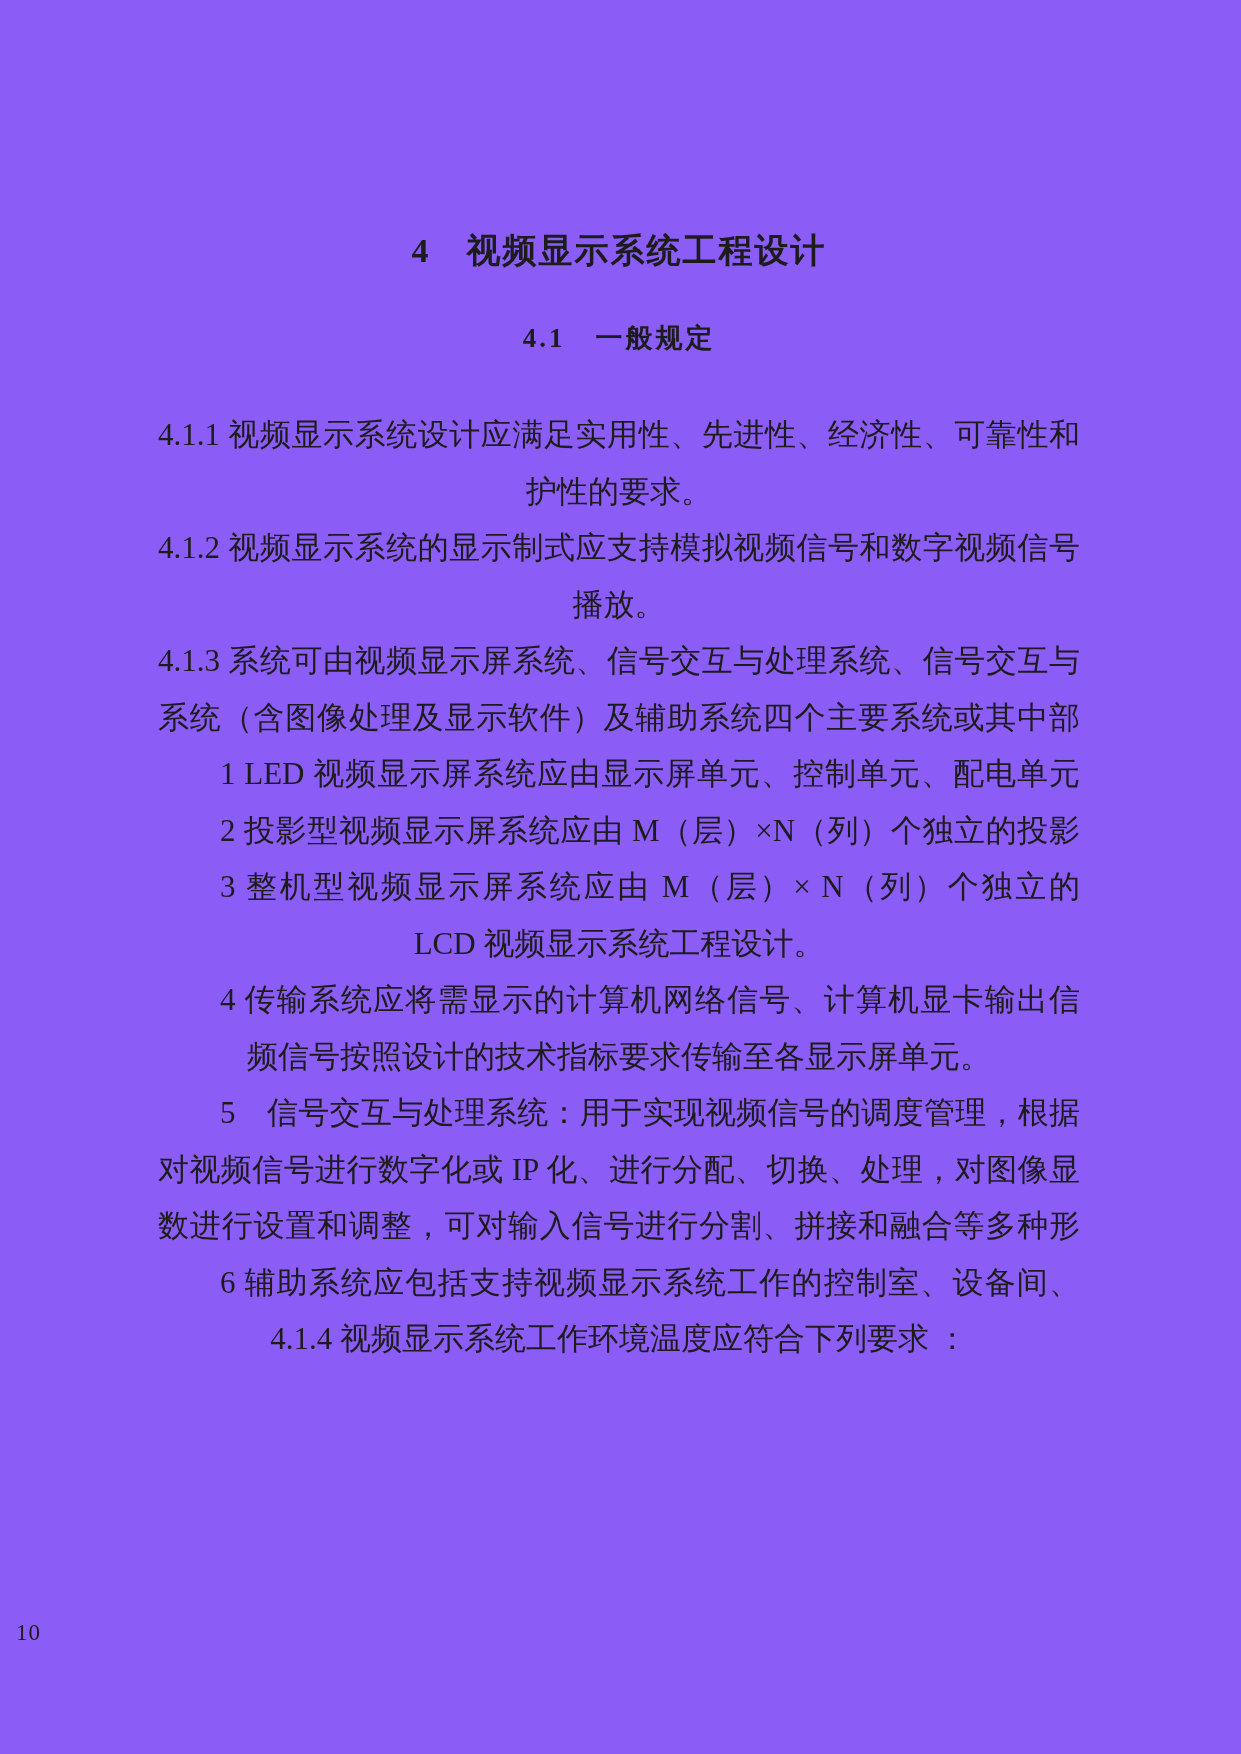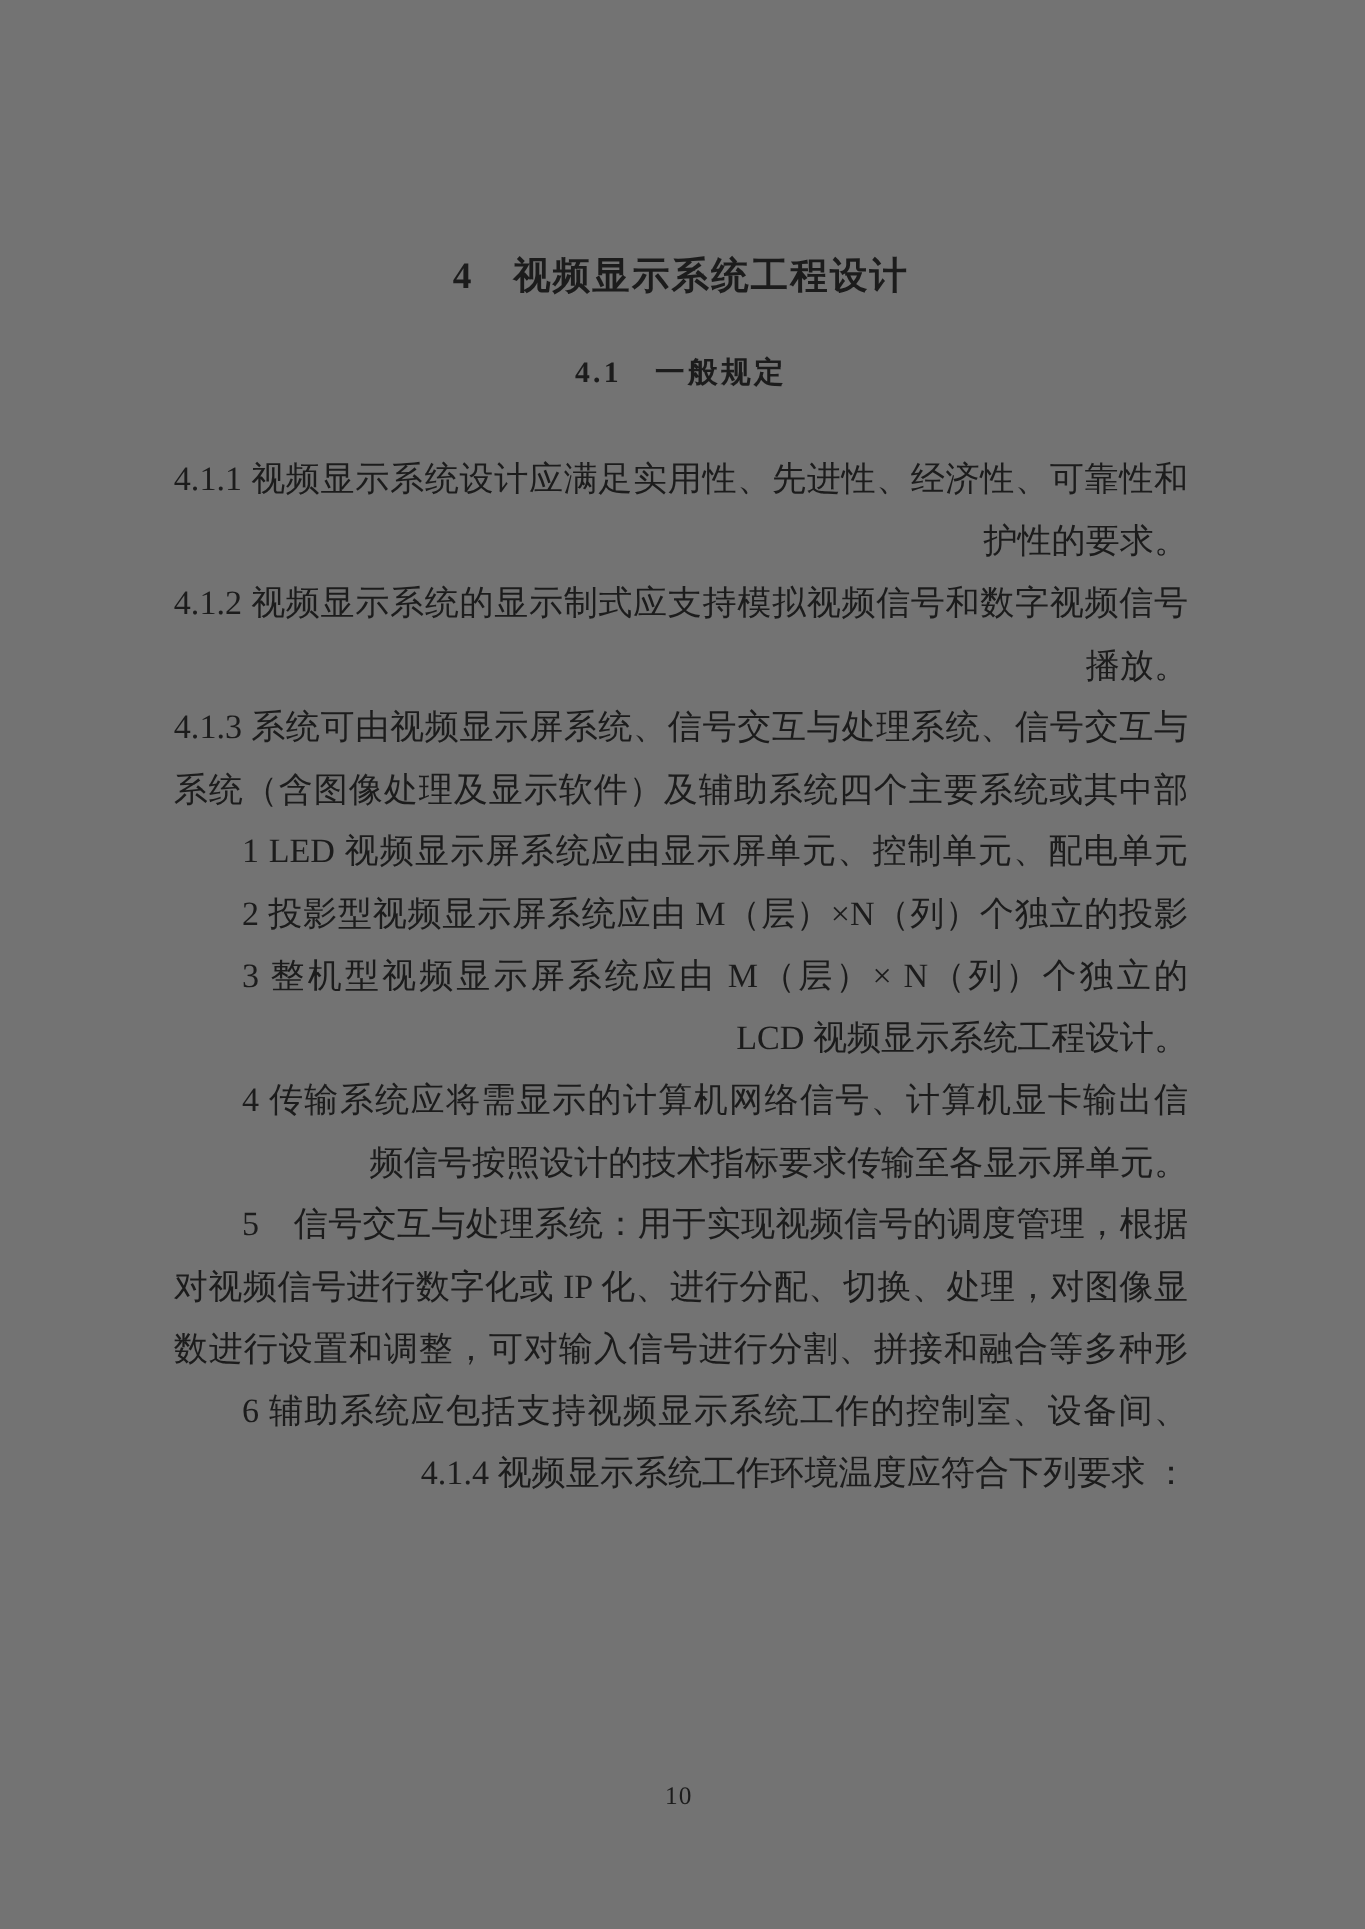--- a/index.html
+++ b/index.html
@@ -5,21 +5,21 @@
   html, body {
     margin: 0;
     padding: 0;
     background: #888;
   }
   .page {
     position: relative;
     width: 1241px;
     height: 1754px;
     margin: 0 auto;
-    background: #737373;
+    background: #8b5cf6;
     font-family: "Liberation Serif", "DejaVu Serif", serif;
     color: #1c1c1c;
     overflow: hidden;
   }
   .chapter-title {
     position: absolute;
     top: 228px;
     left: 158px;
     width: 922px;
     text-align: center;
@@ -44,37 +44,36 @@
     top: 407px;
     left: 158px;
     width: 922px;
     font-size: 31px;
   }
   .ln {
     box-sizing: border-box;
     height: 56.5px;
     line-height: 56.5px;
     white-space: nowrap;
-    text-align: right;
+    text-align: center;
   }
   .ln.j {
     white-space: normal;
     text-align: justify;
     text-align-last: justify;
     overflow: hidden;
   }
   .ln.ind {
     padding-left: 62px;
   }
   .page-number {
     position: absolute;
     top: 1620px;
-    left: 5px;
+    left: 16px;
     width: 1224px;
-    text-align: center;
     font-size: 23px;
     letter-spacing: 1px;
   }
 </style>
 </head>
 <body>
 
 <div class="page">
 
   <div class="chapter-title">4　视频显示系统工程设计</div>

